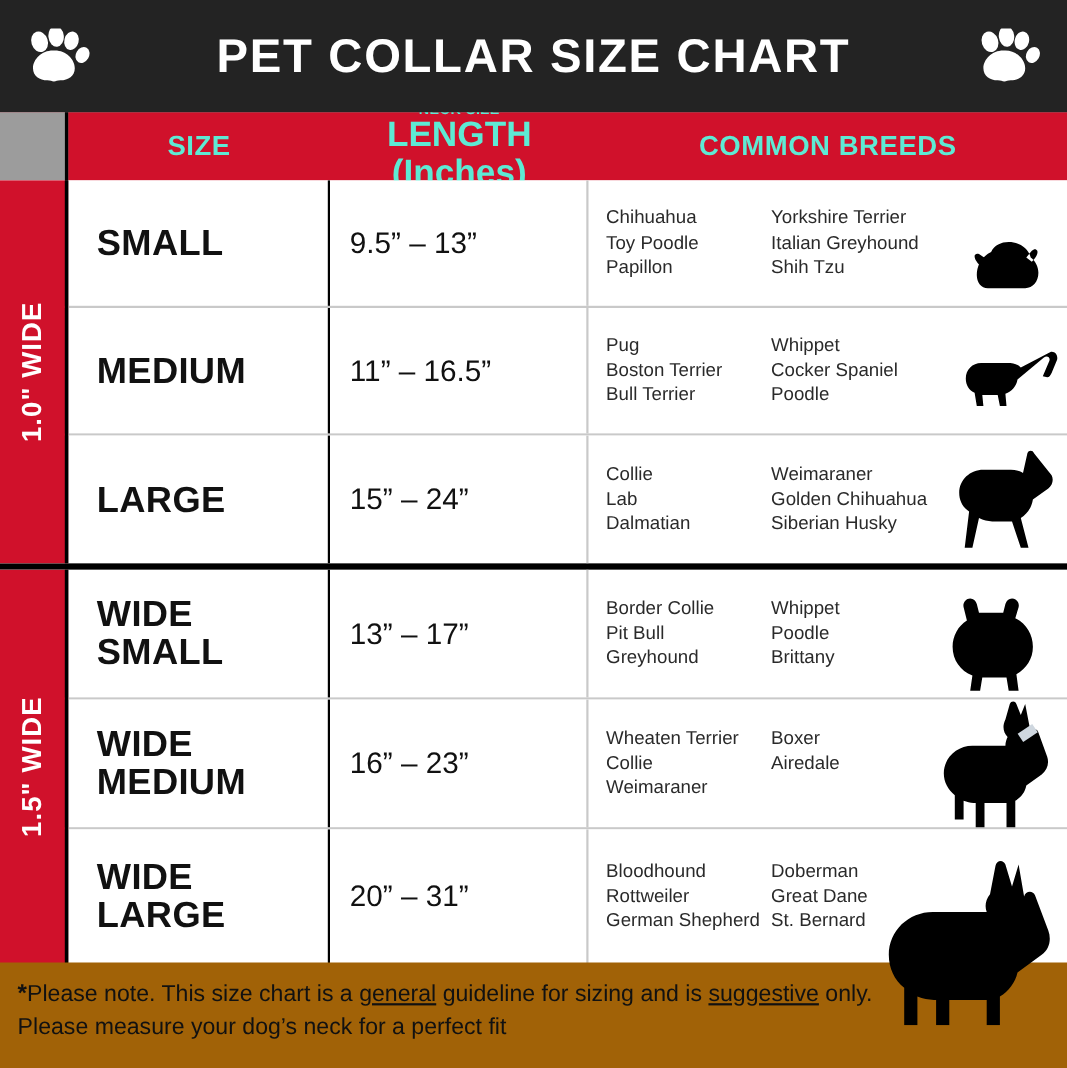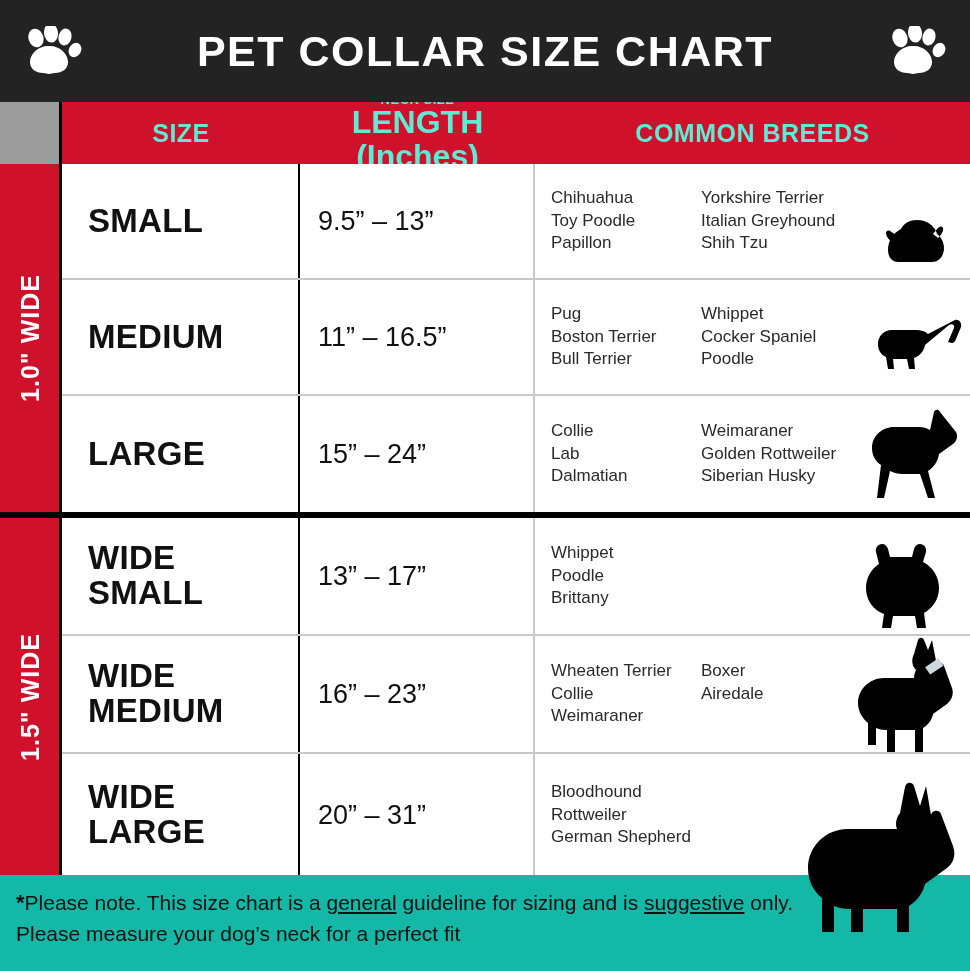--- a/index.html
+++ b/index.html
@@ -144,21 +144,21 @@
     background: #000;
     width: 970px;
   }
 
   
   .footnote {
     position: absolute;
     left: 0; bottom: 0;
     width: 970px;
     height: 96px;
-    background: #14b8a6;
+    background: #a16207;
     color: #111;
     padding: 12px 16px 0 16px;
     font-size: 21px;
     line-height: 1.45;
   }
   .footnote .ul { text-decoration: underline; }
   .star { font-size: 22px; font-weight: bold; }
 
   svg { display: block; }
 </style>
@@ -279,21 +279,21 @@
         </div>
         <div class="breed-col">
           <div class="breeds">
             <div class="bcol">
               <div>Collie</div>
               <div>Lab</div>
               <div>Dalmatian</div>
             </div>
             <div class="bcol two">
               <div>Weimaraner</div>
-              <div>Golden Rottweiler</div>
+              <div>Golden Chihuahua</div>
               <div>Siberian Husky</div>
             </div>
           </div>
           <span class="dog" style="right:6px;bottom:6px;">
             <svg width="104" height="100" viewBox="0 0 104 100">
               <path fill="#000" d="M74 6l-4 18c-3-2-7-3-11-3H34c-12 0-22 9-22 21 0 7 3 13 9 17l-4 33h7l6-27c4 2 8 3 12 3h18l8 24h7l-7-27c6-4 10-10 11-17l14-10c4-3 5-8 3-12L80 6c-1-3-5-3-6 0z"></path>
             </svg>
           </span>
         </div>
       </div>
@@ -310,20 +310,25 @@
         <div class="wide-col" style="background:transparent;border-right:3px solid #000;"></div>
         <div class="size-col">
           <span class="size-label" style="white-space:pre-line;">WIDE
 SMALL</span>
         </div>
         <div class="len-col">
           <span class="len-label">13” – 17”</span>
         </div>
         <div class="breed-col">
           <div class="breeds">
+            <div class="bcol">
+              <div>Border Collie</div>
+              <div>Pit Bull</div>
+              <div>Greyhound</div>
+            </div>
             <div class="bcol two">
               <div>Whippet</div>
               <div>Poodle</div>
               <div>Brittany</div>
             </div>
           </div>
           <span class="dog" style="right:22px;bottom:4px;">
             <svg width="88" height="98" viewBox="0 0 88 98">
               <path fill="#000" d="M22 12c-4 0-7 4-6 8l3 12c-8 5-13 14-13 24 0 12 7 22 18 26l-2 14h9l2-12h22l2 12h9l-2-15c9-5 15-14 15-25 0-11-6-21-16-26l3-10c1-4-2-8-6-8-3 0-5 2-6 5l-2 8H30l-2-8c-1-3-3-5-6-5z"></path>
             </svg>
@@ -369,20 +374,25 @@
         </div>
         <div class="len-col">
           <span class="len-label">20” – 31”</span>
         </div>
         <div class="breed-col">
           <div class="breeds">
             <div class="bcol">
               <div>Bloodhound</div>
               <div>Rottweiler</div>
               <div>German Shepherd</div>
+            </div>
+            <div class="bcol two">
+              <div>Doberman</div>
+              <div>Great Dane</div>
+              <div>St. Bernard</div>
             </div>
           </div>
           <span class="dog" style="right:10px;bottom:-56px;z-index:5;">
             <svg width="160" height="150" viewBox="0 0 160 150">
               <path fill="#000" d="M126 4l-6 20-6-20c-2-5-8-4-9 1l-5 26c-4 5-5 11-3 16H48C26 47 8 64 8 86c0 12 5 23 14 30v34h12v-26c5 2 10 3 15 3h2v23h12v-23h34v23h12v-26c8-5 14-13 16-22l22-16c7-5 9-14 6-22l-12-32c-2-5-9-4-10 1z"></path>
             </svg>
           </span>
         </div>
       </div>
     </div>

